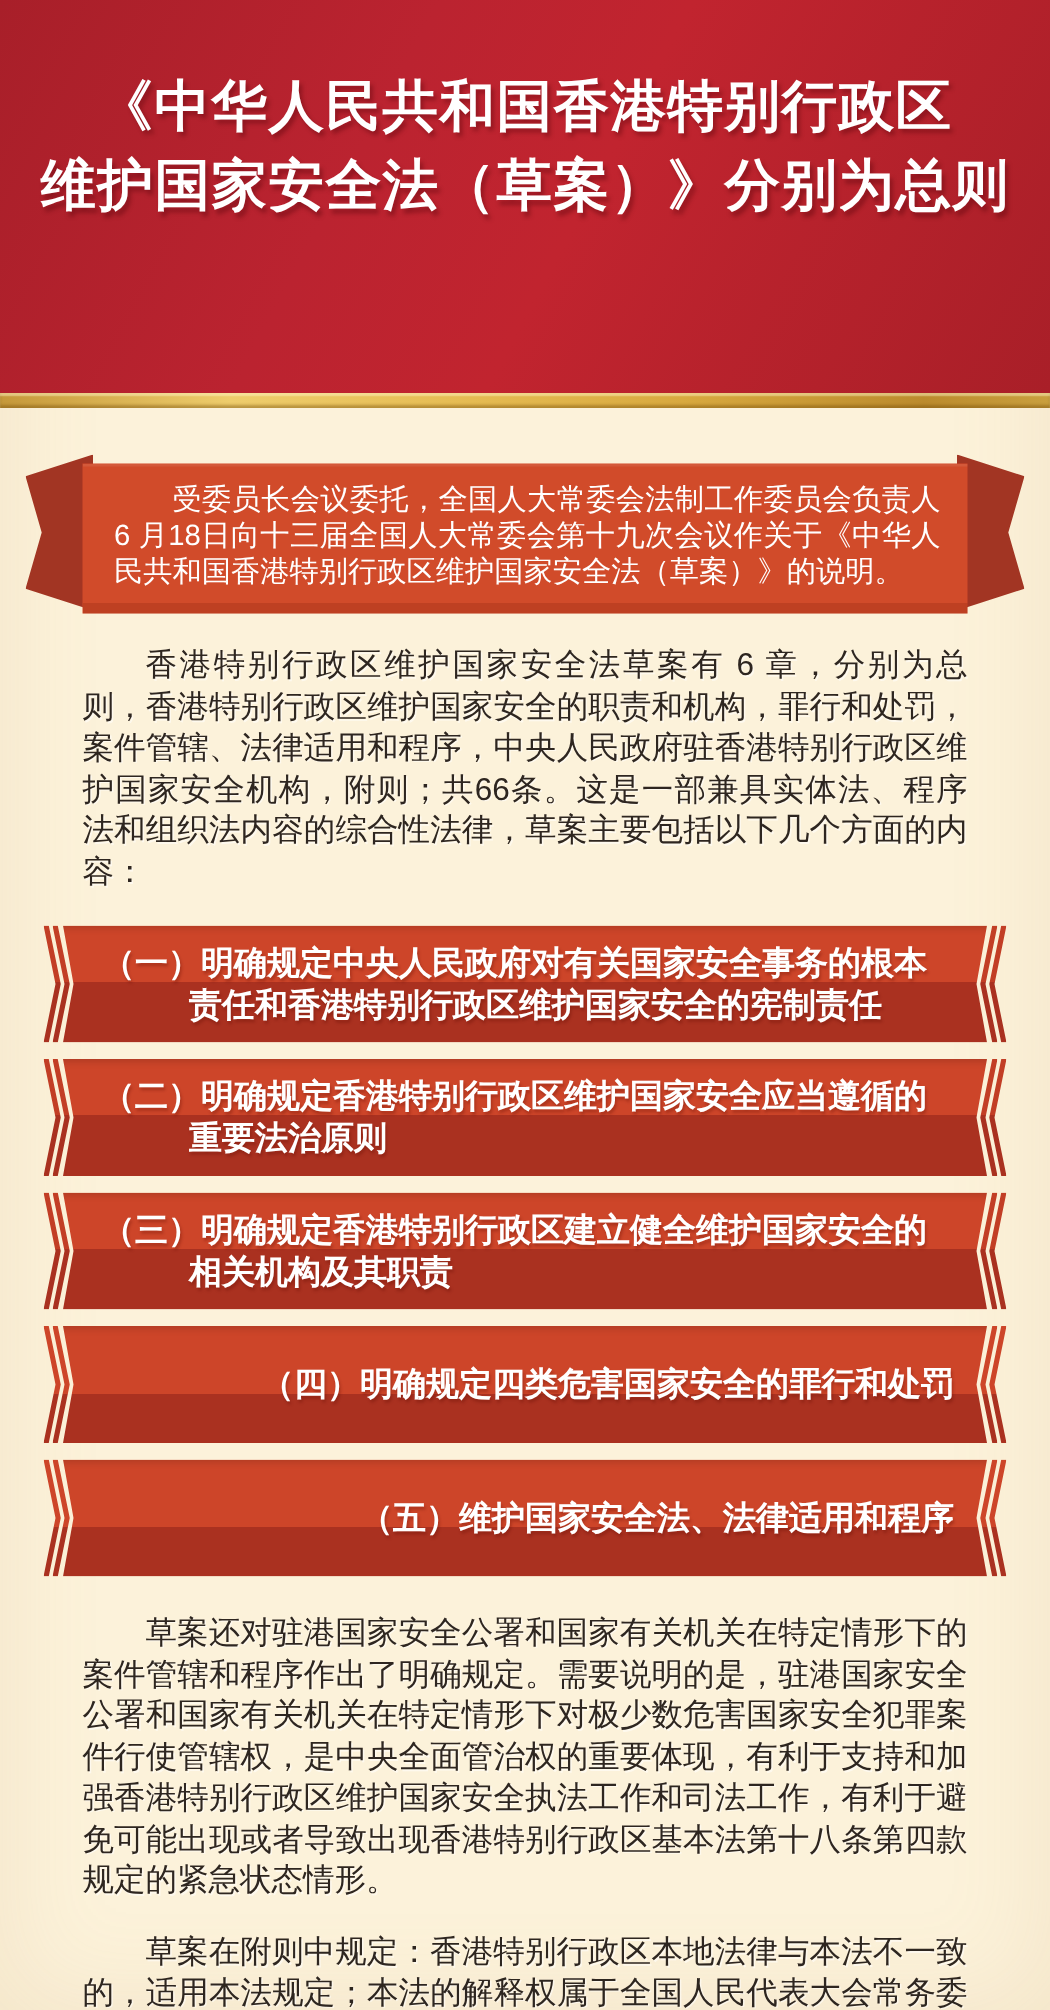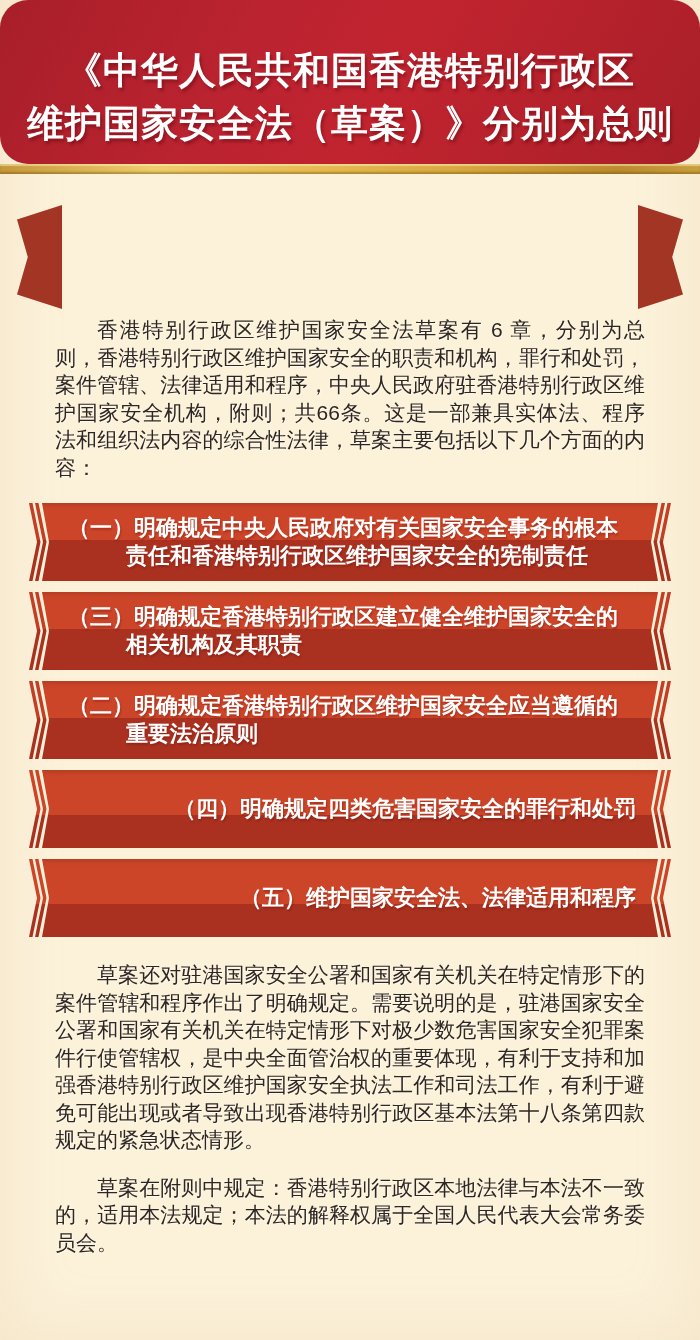--- a/index.html
+++ b/index.html
@@ -8,24 +8,23 @@
     width:700px; height:1340px;
     font-family:"Liberation Sans","DejaVu Sans",sans-serif;
     background:#fcf2da;
     position:relative; overflow:hidden;
   }
   .page { width:700px; height:1340px; position:relative;
     box-shadow: inset 0 0 70px rgba(190,150,90,.14); }
 
   
   .header {
-    height:164px;
+    height:262px;
     background: linear-gradient(118deg,#a81f29 0%,#bb2330 35%,#c1242f 55%,#a91f28 100%);
     padding-top:44px;
-    border-radius:28px;
   }
   .title {
     color:#ffffff; text-align:center;
     font-size:37px; font-weight:bold; line-height:53px;
     letter-spacing:1px;
     text-shadow:2px 3px 3px rgba(80,0,8,.38);
   }
   .gold-bar {
     height:10px;
     background: linear-gradient(to right,#c5983a 0%,#eecd6c 22%,#e5bb52 45%,#d8a93f 65%,#bb8b2d 88%,#c99f3e 100%);
@@ -51,21 +50,21 @@
     text-indent:2em; text-align:justify;
   }
 
   
   .para {
     margin:0 55px; width:590px;
     font-size:21px; line-height:27.5px; color:#2e2620;
     text-indent:2em; text-align:justify;
     text-shadow:1px 1px 0 rgba(255,255,255,.55);
   }
-  .para.intro { }
+  .para.intro { margin-top:16px; }
   .para.p2    { margin-top:24px; }
   .para.p3    { margin-top:20px; }
 
   
   .banners { margin:22px 30px 0 30px; }
   .banner { position:relative; height:78px; margin-bottom:11px; }
   .chev {
     position:absolute; top:0; height:100%; width:12px;
     background:linear-gradient(to bottom,#c23e25 0%,#c23e25 48%,#a93120 48%,#a93120 100%);
   }
@@ -102,51 +101,54 @@
     <div class="title">
       <div>《中华人民共和国香港特别行政区</div>
       <div>维护国家安全法（草案）》分别为总则</div>
     </div>
   </div>
   <div class="gold-bar"></div>
 
   <div class="ribbon-wrap">
     <div class="ribbon-tail left"></div>
     <div class="ribbon-tail right"></div>
+    <div class="ribbon-main">
+      <p>受委员长会议委托，全国人大常委会法制工作委员会负责人 6 月18日向十三届全国人大常委会第十九次会议作关于《中华人民共和国香港特别行政区维护国家安全法（草案）》的说明。</p>
+    </div>
   </div>
 
   <p class="para intro">香港特别行政区维护国家安全法草案有 6 章，分别为总则，香港特别行政区维护国家安全的职责和机构，罪行和处罚，案件管辖、法律适用和程序，中央人民政府驻香港特别行政区维护国家安全机构，附则；共66条。这是一部兼具实体法、程序法和组织法内容的综合性法律，草案主要包括以下几个方面的内容：</p>
 
   <div class="banners">
 
     <div class="banner">
       <div class="chev l1"></div>
       <div class="chev l2"></div>
       <div class="banner-body">
         <p>（一）明确规定中央人民政府对有关国家安全事务的根本责任和香港特别行政区维护国家安全的宪制责任</p>
       </div>
       <div class="chev r1"></div>
       <div class="chev r2"></div>
     </div>
 
     <div class="banner">
       <div class="chev l1"></div>
       <div class="chev l2"></div>
       <div class="banner-body">
-        <p>（三）明确规定香港特别行政区建立健全维护国家安全的相关机构及其职责</p>
+        <p>（二）明确规定香港特别行政区维护国家安全应当遵循的重要法治原则</p>
       </div>
       <div class="chev r1"></div>
       <div class="chev r2"></div>
     </div>
 
     <div class="banner">
       <div class="chev l1"></div>
       <div class="chev l2"></div>
       <div class="banner-body">
-        <p>（二）明确规定香港特别行政区维护国家安全应当遵循的重要法治原则</p>
+        <p>（三）明确规定香港特别行政区建立健全维护国家安全的相关机构及其职责</p>
       </div>
       <div class="chev r1"></div>
       <div class="chev r2"></div>
     </div>
 
     <div class="banner single">
       <div class="chev l1"></div>
       <div class="chev l2"></div>
       <div class="banner-body">
         <p>（四）明确规定四类危害国家安全的罪行和处罚</p>

